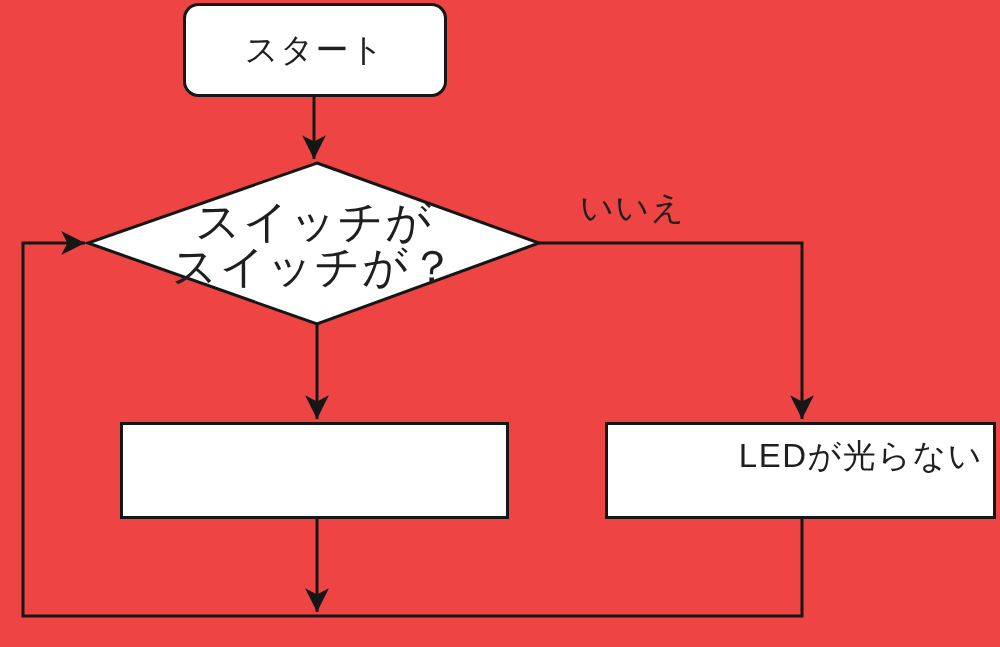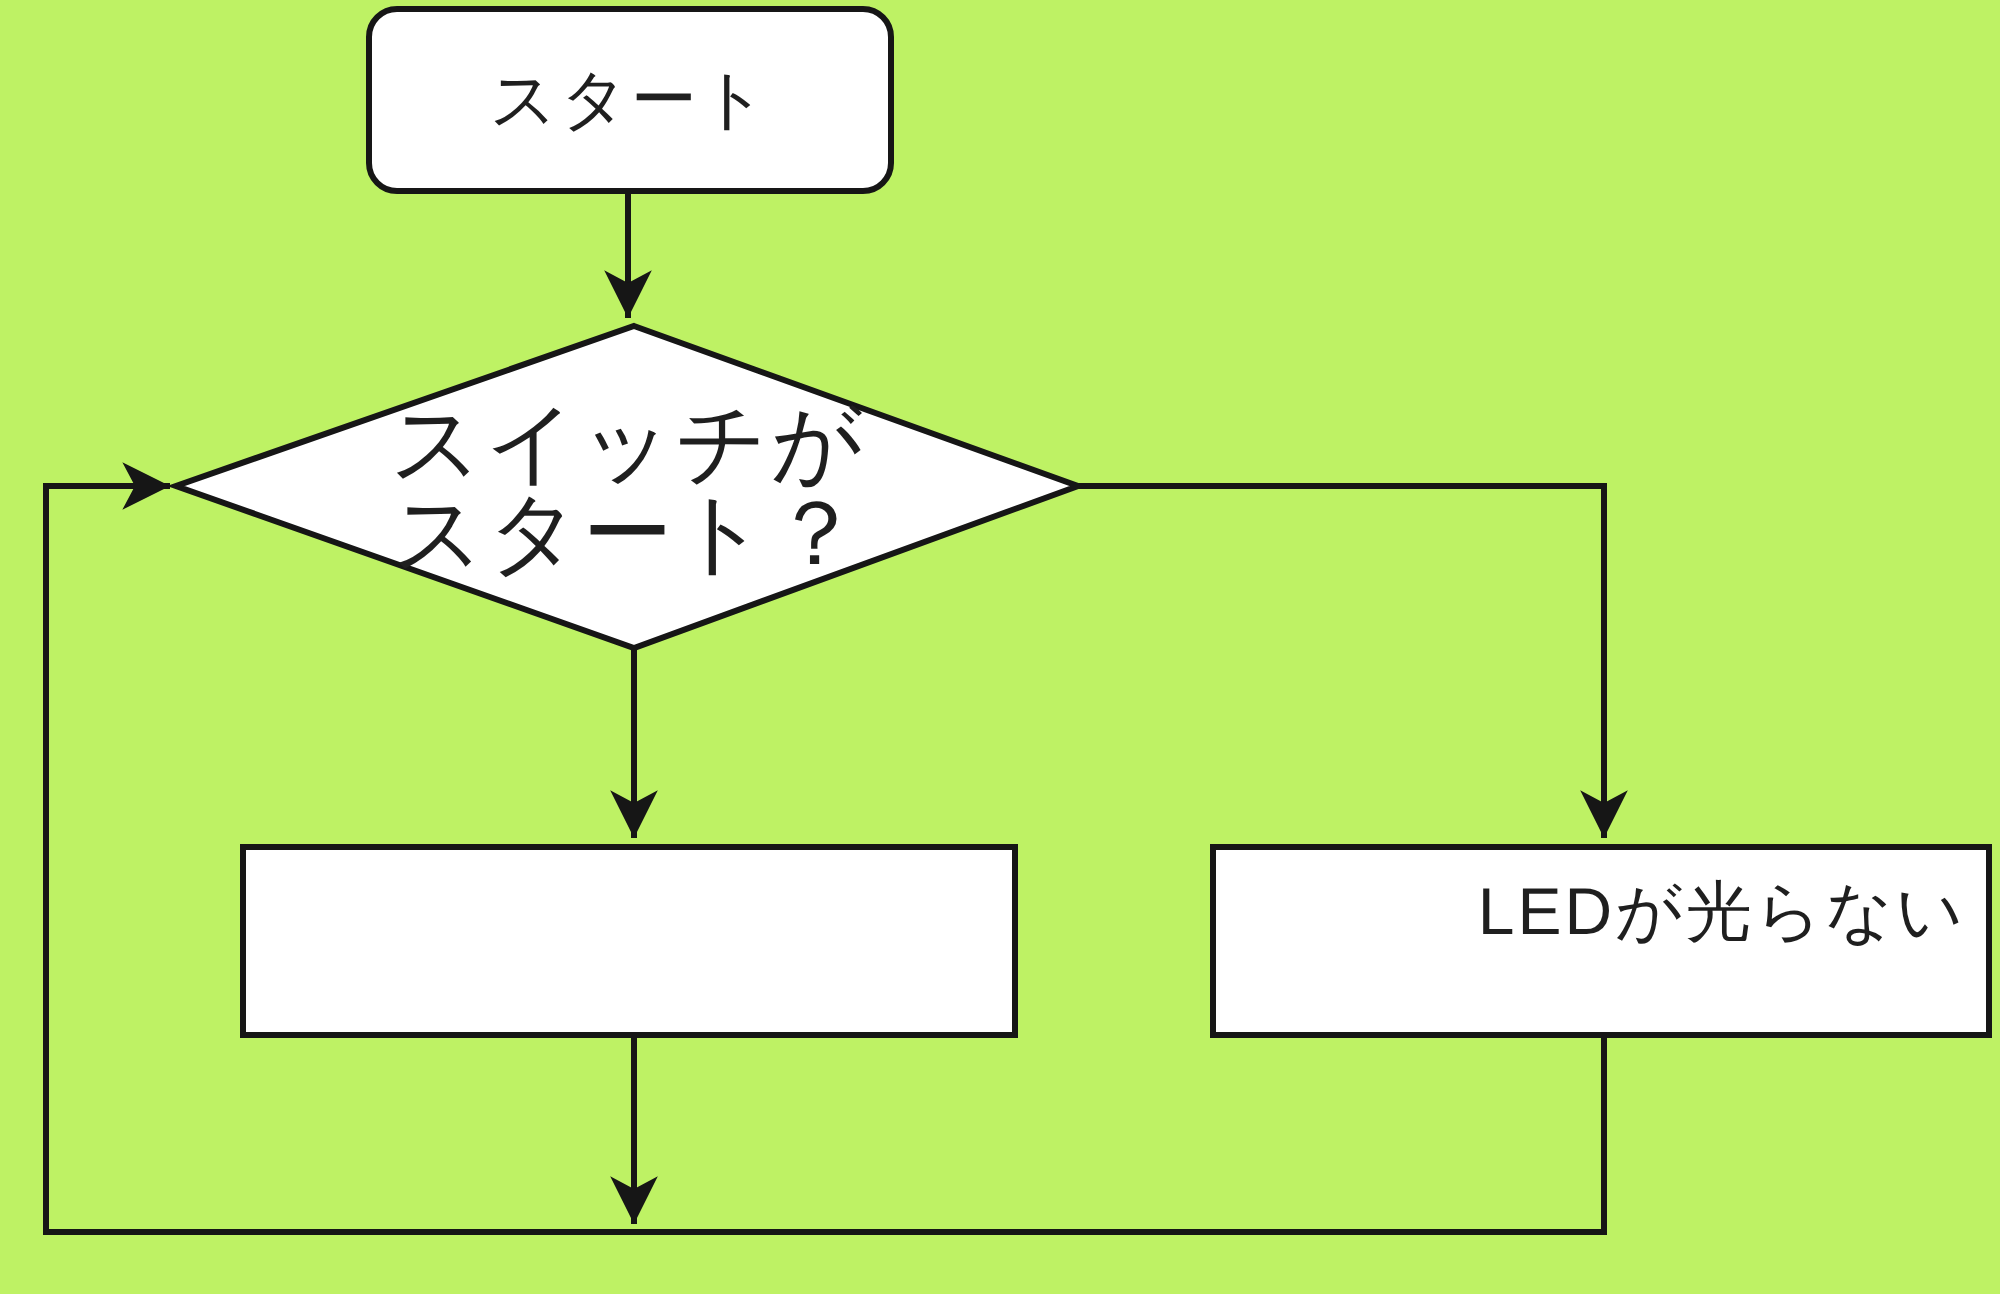--- a/index.html
+++ b/index.html
@@ -4,21 +4,21 @@
 <style>
   html, body {
     margin: 0;
     padding: 0;
     background: #ffffff;
   }
   .stage {
     position: relative;
     width: 1000px;
     height: 647px;
-    background: #bef264;
+    background: #ef4444;
     font-family: "Liberation Sans", "DejaVu Sans", sans-serif;
     overflow: hidden;
   }
   .stage svg {
     position: absolute;
     left: 0;
     top: 0;
   }
   .label {
     position: absolute;
@@ -70,21 +70,22 @@
 
     <rect x="121.5" y="423.5" width="386" height="94" fill="#ffffff" stroke="#161616" stroke-width="3"></rect>
 
     <rect x="606.5" y="423.5" width="388" height="94" fill="#ffffff" stroke="#161616" stroke-width="3"></rect>
   </svg>
 
   <div class="label node-label" style="left:184px; top:4px; width:262px; height:92px;">スタート</div>
 
   <div class="label decision-label" style="left:88px; top:163px; width:452px; height:161px;">
     <span>スイッチが</span>
-    <span>スタート？</span>
+    <span>スイッチが？</span>
   </div>
 
 
   <div class="label node-label" style="left:606px; top:409px; width:436px; height:94px;margin-left:37px;">LEDが光らない</div>
 
+  <div class="label edge-label" style="left:580px; top:186px; height:44px;">いいえ</div>
 
 
 </div>
 
 </body></html>

